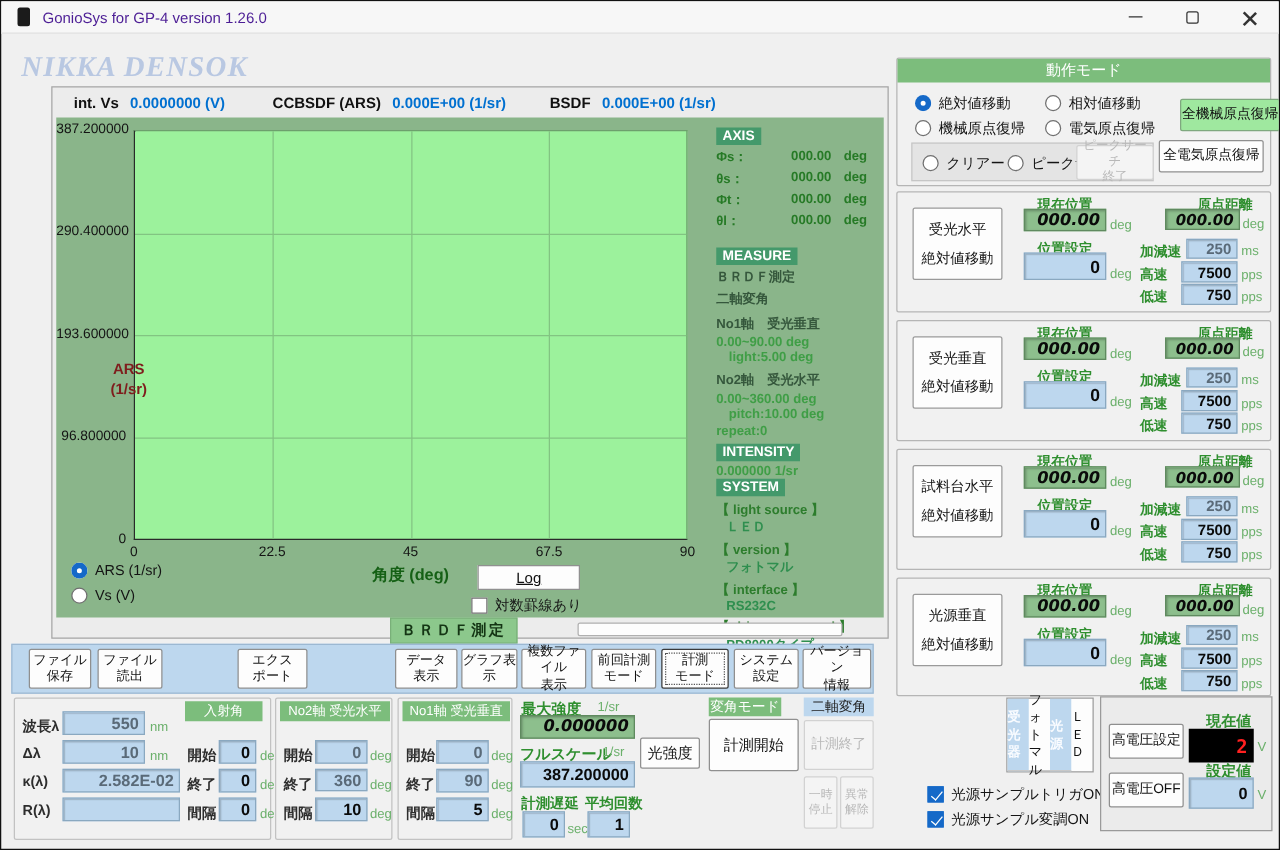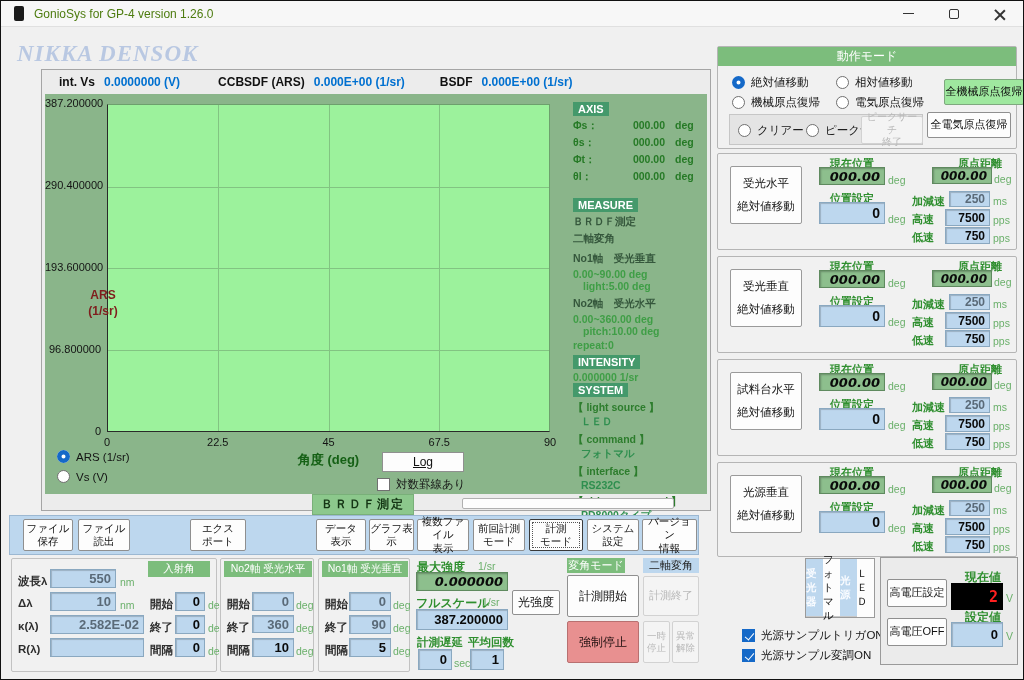--- a/index.html
+++ b/index.html
@@ -4,21 +4,21 @@
 <style>
   * { box-sizing: border-box; margin: 0; padding: 0; }
   body { font-family: "Liberation Sans", sans-serif; background:#444; }
   .window { position:relative; width:1024px; height:680px; background:#f0f0f0;
             border:1px solid #111; overflow:hidden; }
 
   
   .titlebar { position:absolute; left:0; top:0; width:100%; height:26px; background:#f7f7f7;
               border-bottom:1px solid #e0e0e0; display:flex; align-items:center; }
   .app-icon { width:10px; height:15px; background:#1b1b1b; border-radius:2px; margin-left:13px; }
-  .title-text { margin-left:10px; font-size:12px; color:#4d7c0f; }
+  .title-text { margin-left:10px; font-size:12px; color:#4c1d95; }
   .win-controls { margin-left:auto; display:flex; height:100%; }
   .win-btn { width:46px; height:100%; display:flex; align-items:center; justify-content:center; }
   .glyph-min { width:11px; height:1px; background:#333; }
   .glyph-max { width:10px; height:10px; border:1px solid #333; border-radius:2px; }
   .glyph-close { position:relative; width:12px; height:12px; }
   .glyph-close::before, .glyph-close::after { content:""; position:absolute; left:5px; top:0;
       width:1.5px; height:14px; background:#333; }
   .glyph-close::before { transform:rotate(45deg); }
   .glyph-close::after { transform:rotate(-45deg); }
 
@@ -244,21 +244,21 @@
         <div class="m-ind">light:5.00 deg</div>
         <div class="m-dark" style="margin-top:5px">No2軸　受光水平</div>
         <div class="m-val">0.00~360.00 deg</div>
         <div class="m-ind">pitch:10.00 deg</div>
         <div class="m-val">repeat:0</div>
         <div style="margin-top:4px"><span class="chip">INTENSITY</span></div>
         <div class="m-val">0.000000   1/sr</div>
         <div style="margin-top:0"><span class="chip">SYSTEM</span></div>
         <div class="sys-lab">【 light source 】</div>
         <div class="sys-val">ＬＥＤ</div>
-        <div class="sys-lab">【 command 】</div>
+        <div class="sys-lab">【 version 】</div>
         <div class="sys-val">フォトマル</div>
         <div class="sys-lab">【 interface 】</div>
         <div class="sys-val">RS232C</div>
         <div class="sys-lab">【 driver command 】</div>
         <div class="sys-val">PD8000タイプ</div>
       </div>
     </div>
 
     <div class="brdf-chip">ＢＲＤＦ測定</div>
     <div class="progress"></div>
@@ -479,21 +479,20 @@
   <div class="glabel" style="left:467px; top:634px; font-size:11.5px">平均回数</div>
   <div class="ginput" style="left:417px; top:648px; width:34px; height:21px">0</div>
   <div class="gunit" style="left:453px; top:656px">sec</div>
   <div class="ginput" style="left:469px; top:648px; width:34px; height:21px">1</div>
 
   <div class="btn" style="left:511px; top:589px; width:48px; height:25px; font-size:12px">光強度</div>
   <div class="bghead" style="left:566px; top:557px; width:58px; height:15px; font-size:11px">変角モード</div>
   <div class="bghead blue" style="left:642px; top:557px; width:56px; height:15px; font-size:11px">二軸変角</div>
   <div class="btn" style="left:566px; top:574px; width:72px; height:42px; font-size:12px">計測開始</div>
   <div class="btn disabled" style="left:642px; top:575px; width:56px; height:40px; font-size:11px">計測終了</div>
-  <div class="btn red" style="left:566px; top:620px; width:72px; height:42px">強制停止</div>
   <div class="btn disabled" style="left:642px; top:620px; width:27px; height:42px; font-size:9.5px">一時
 停止</div>
   <div class="btn disabled" style="left:671px; top:620px; width:27px; height:42px; font-size:9.5px">異常
 解除</div>
 
   <div class="check-row" style="left:741px; top:627px">
     <span class="checkbox checked"></span>
     <span>光源サンプルトリガON</span>
   </div>
   <div class="check-row" style="left:741px; top:647px">

